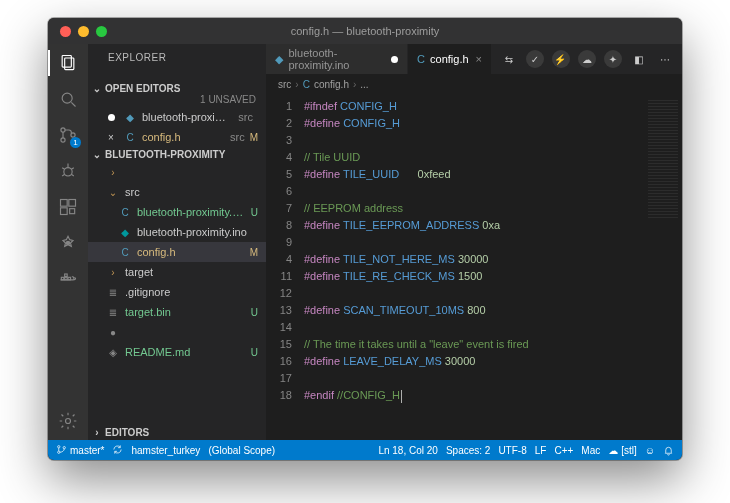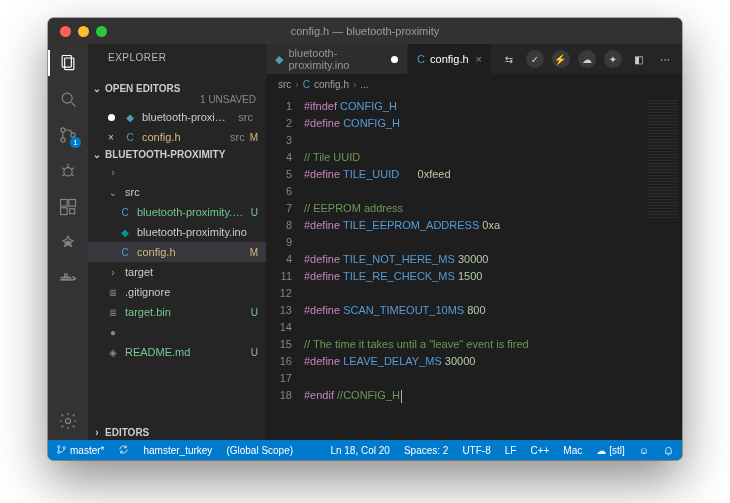--- a/index.html
+++ b/index.html
@@ -45,21 +45,21 @@
   .crumbs .sep{color:#666;}
   .editor { flex:1; display:flex; font-family: "SF Mono", Menlo, Consolas, monospace; font-size:11px; position:relative; overflow:hidden; line-height:17px;}
   .gutter { width:34px; text-align:right; color:#858585; padding:4px 8px 4px 0;}
   .gutter div{height:17px;}
   .code { flex:1; padding:4px 0 3px 4px; white-space:pre; color:#d4d4d4;}
   .code div{height:17px;}
   .kw{color:#c586c0;} .mc{color:#569cd6;} .num{color:#b5cea8;} .cm{color:#6a9955;}
   .cursor { display:inline-block; width:1px; height:13px; background:#aeafad; vertical-align:middle; margin-left:1px;}
   .minimap { position:absolute; right:0; top:0; width:42px; height:100%; background:#1e1e1e; opacity:.5;}
   .minimap .mm { position:absolute; right:4px; top:6px; width:30px; height:120px; background:repeating-linear-gradient(#3a3a3a 0 1px, transparent 1px 3px);}
-  .status { height:20px; background:#007acc; color:#fff; display:flex; align-items:center; font-size:10px; gap:14px; padding:0 8px;}
+  .status { height:20px; background:#007acc; color:#fff; display:flex; align-items:center; font-size:10px; gap:8px; padding:0 8px;}
   .status .sb-item { display:flex; align-items:center; gap:3px; cursor:pointer; white-space:nowrap;}
   .status .grow { flex:1;}
   .branch-ic svg, .sync-ic svg, .bell-ic svg { width:11px;height:11px; stroke:#fff; fill:none; stroke-width:1.6;}
   .file-ic { color:#519aba;}
   .folder-ic { color:#c09553;} .ino-ic{color:#00979c;} .txt-ic{color:#888;}
 </style>
 </head>
 <body>
 
 <div class="window">

